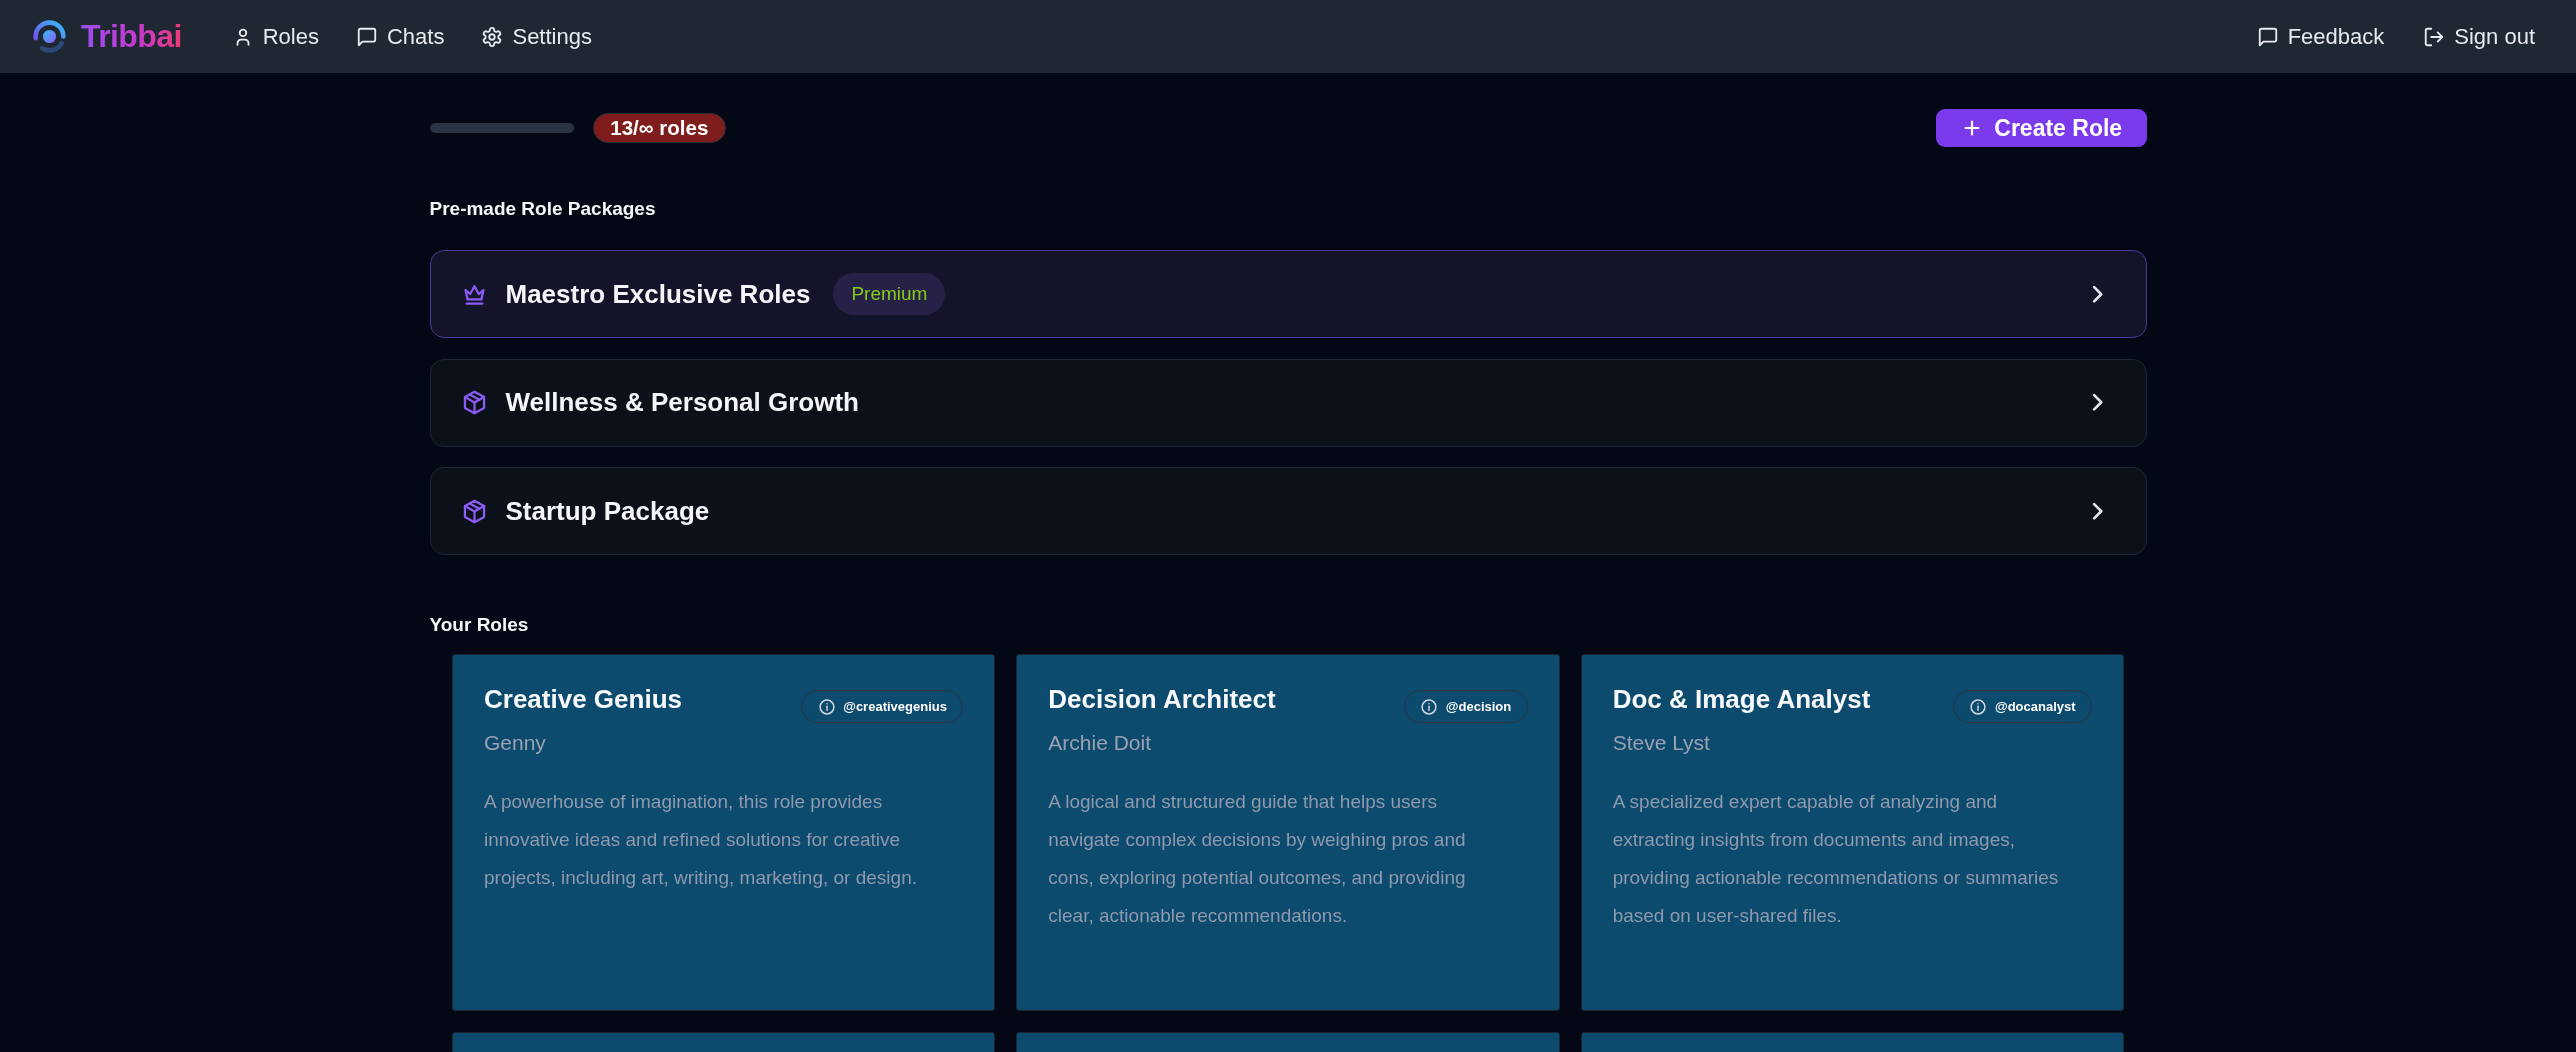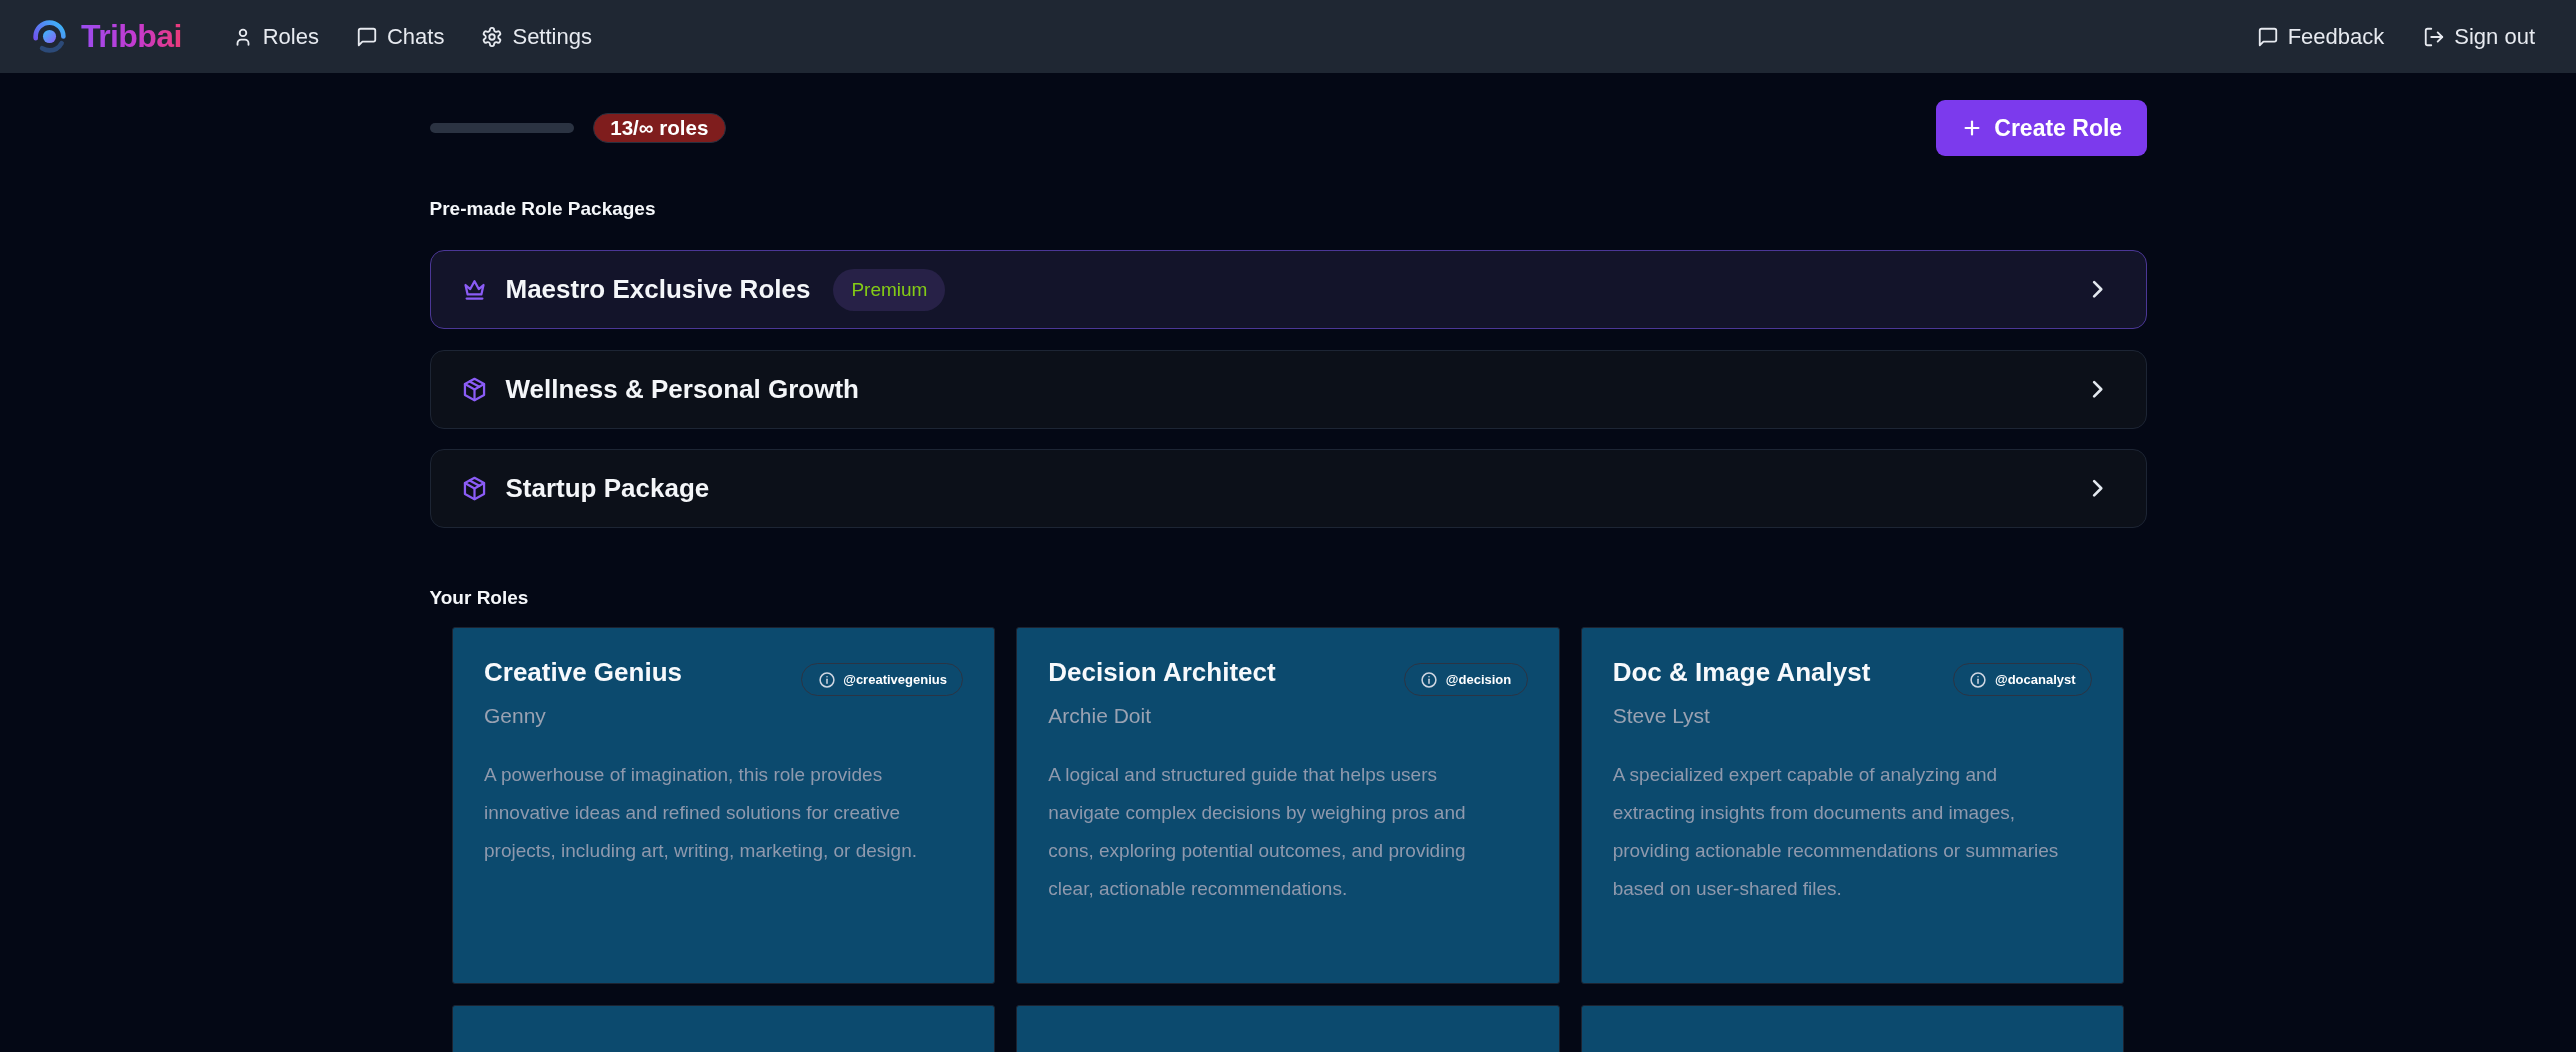--- a/index.html
+++ b/index.html
@@ -38,31 +38,31 @@
   .toolbar { margin-top:30px; height:50px; display:flex; align-items:center; justify-content:space-between; }
   .quota-group { display:flex; align-items:center; gap:19px; }
   .progress-track { width:144px; height:10.3px; border-radius:6.4px; background:#2b3342; }
   .quota-pill {
     height:30px; padding:0 16.7px; border-radius:642px;
     border:1.3px solid #27303f; background:#7f1d1d;
     display:flex; align-items:center;
     font-size:20.6px; font-weight:700; color:#ffffff;
   }
   .create-btn {
-    height:56px; padding:0 24.4px; border:none; border-radius:9px;
+    height:38px; padding:0 24.4px; border:none; border-radius:9px;
     background:#7c3aed; color:#ffffff; font-size:23px; font-weight:600;
     font-family:inherit; display:flex; align-items:center; gap:11.6px; cursor:pointer;
   }
   .create-btn svg { width:22px; height:22px; stroke:#ffffff; stroke-width:2.4; stroke-linecap:round; fill:none; }
 
   .section-title { margin-top:45px; margin-bottom:30px; font-size:19px; font-weight:700; color:#f5f7fa; }
 
   
   .pkg-row {
-    height:79px; border-radius:14px; margin-bottom:20.6px;
+    height:88px; border-radius:14px; margin-bottom:20.6px;
     background:#0c1019; border:1.3px solid #1d2534;
     display:flex; align-items:center; padding:0 36px 0 30px; cursor:pointer;
   }
   .pkg-row.premium { background:#13142a; border-color:#4b3796; }
   .pkg-icon { width:27px; height:27px; margin-right:18px; flex:0 0 auto; }
   .pkg-icon svg { width:27px; height:27px; stroke:#8b5cf6; fill:none; stroke-width:2; stroke-linecap:round; stroke-linejoin:round; }
   .pkg-title { font-size:26px; font-weight:600; color:#f4f6f9; }
   .premium-pill {
     margin-left:23px; padding:10px 18px; border-radius:642px;
     background:#272147; color:#84cc16; font-size:19px; font-weight:500;

